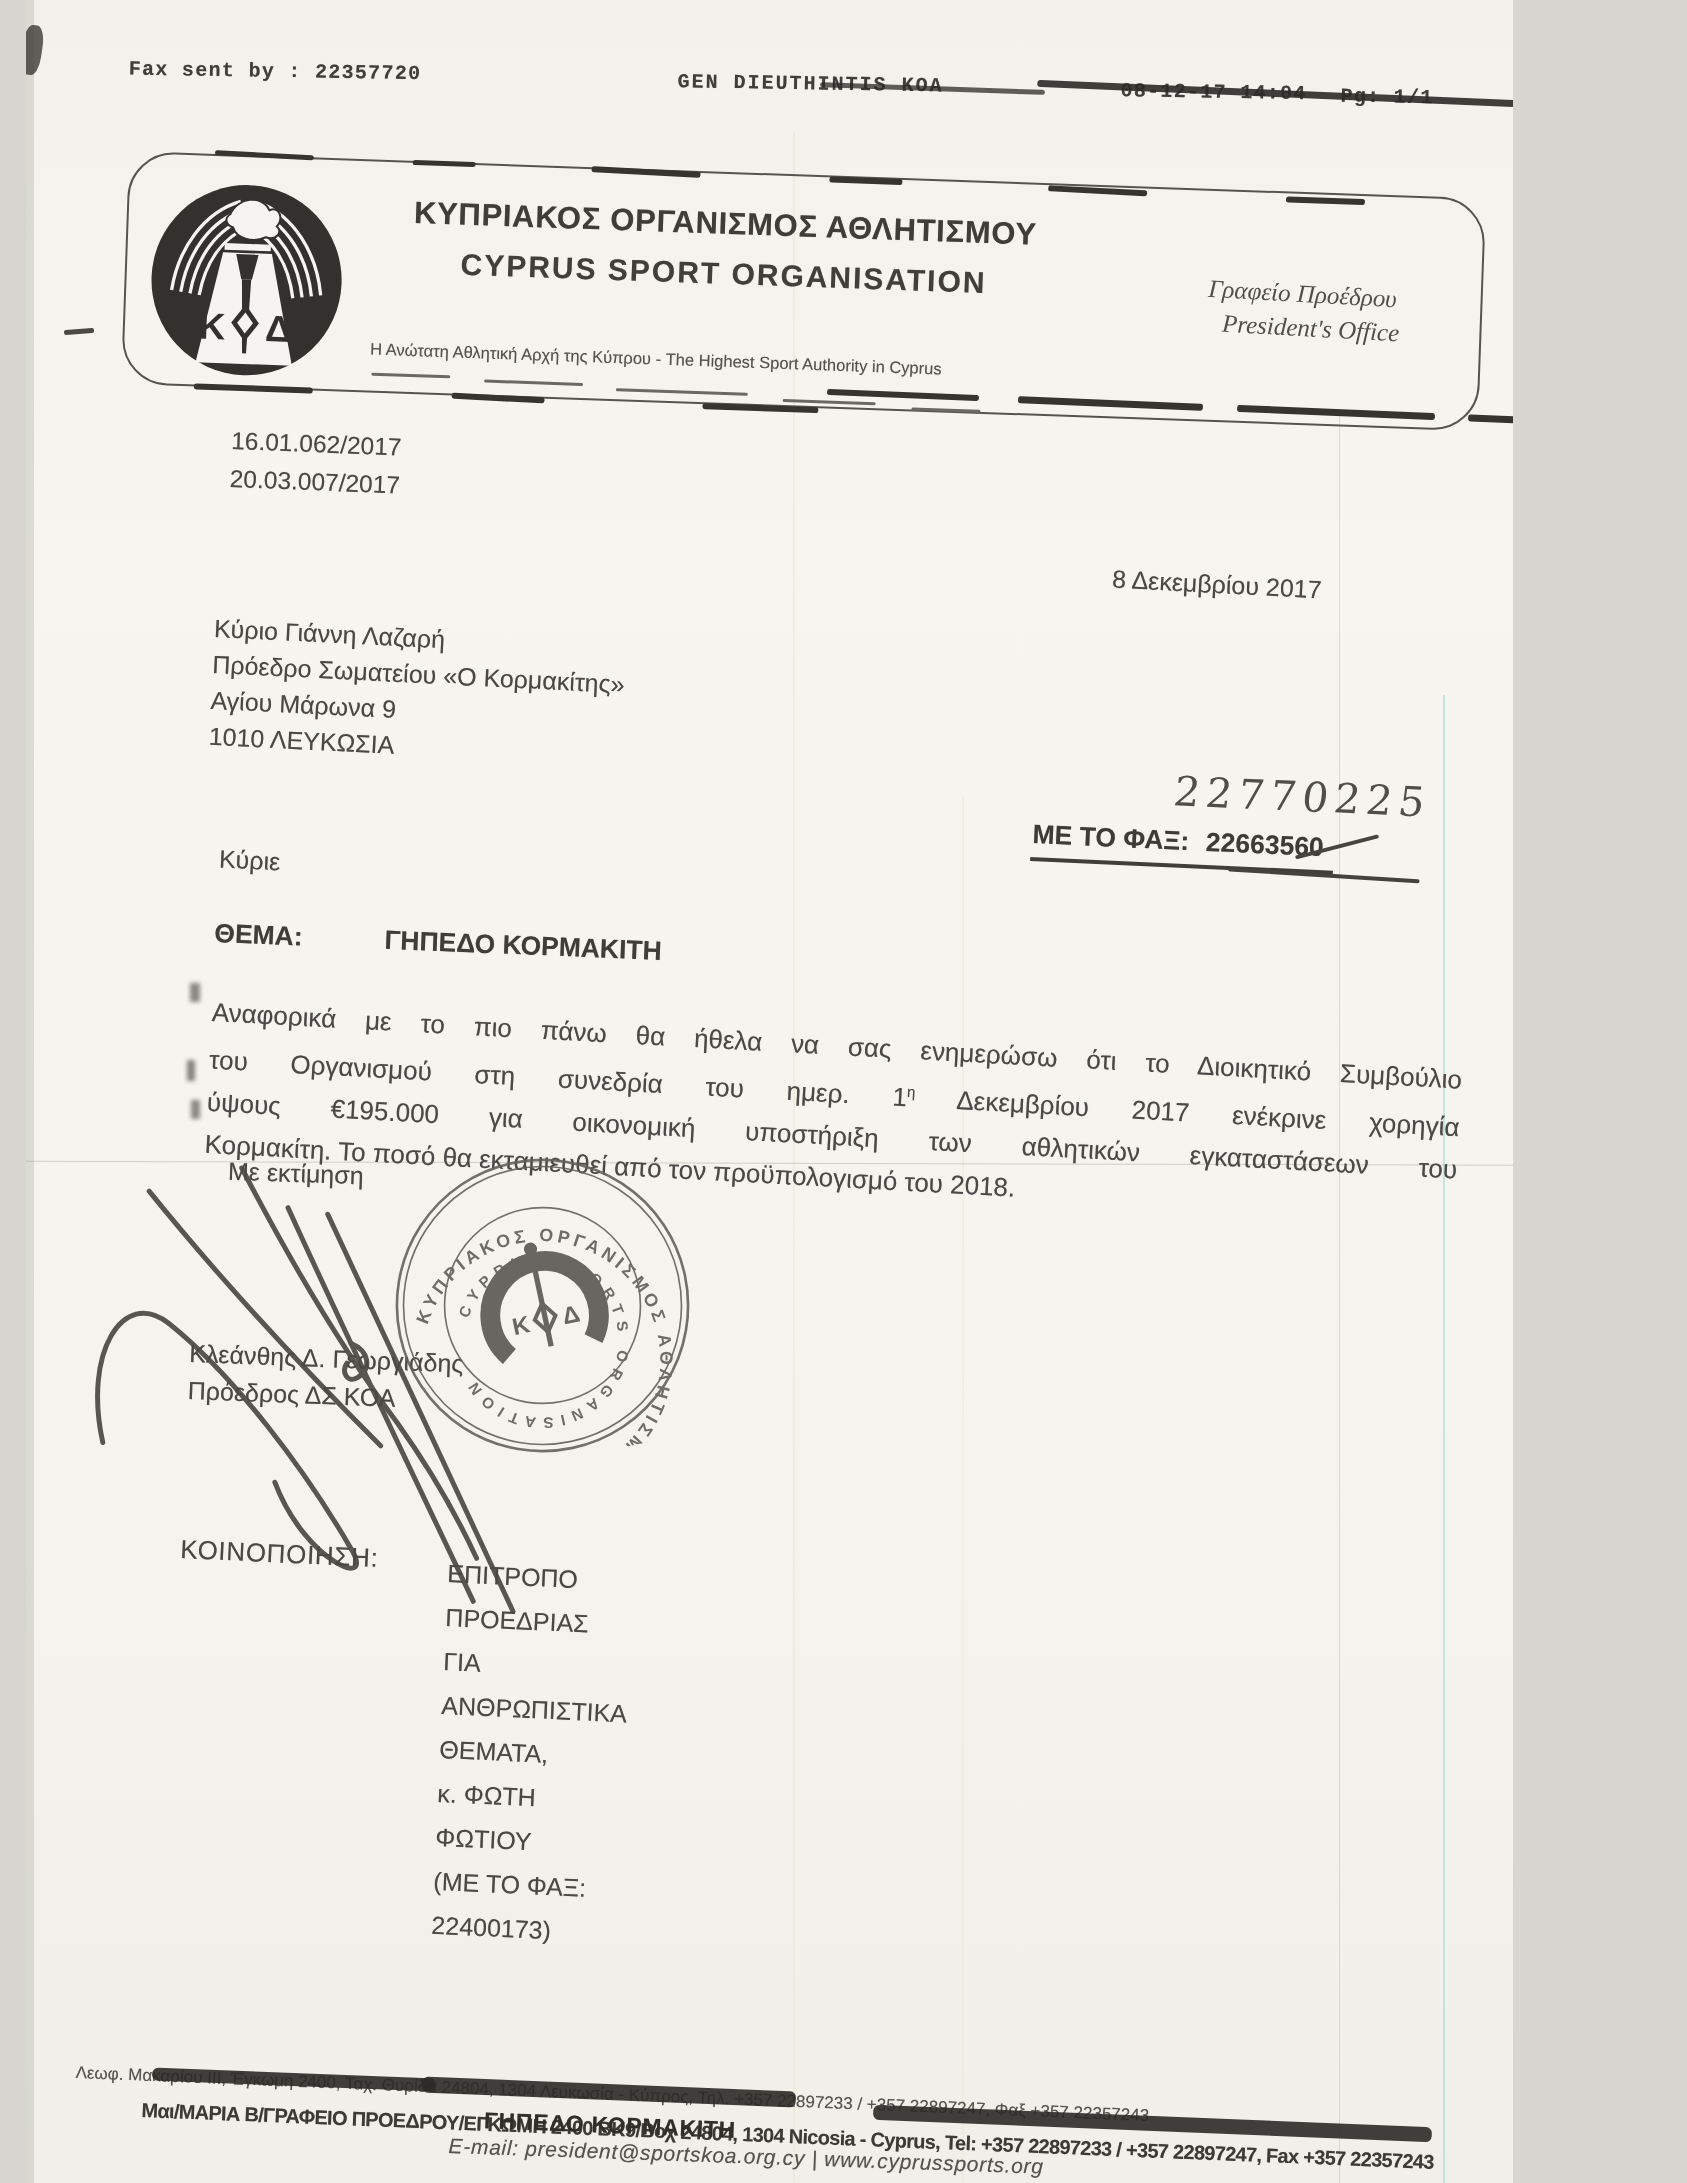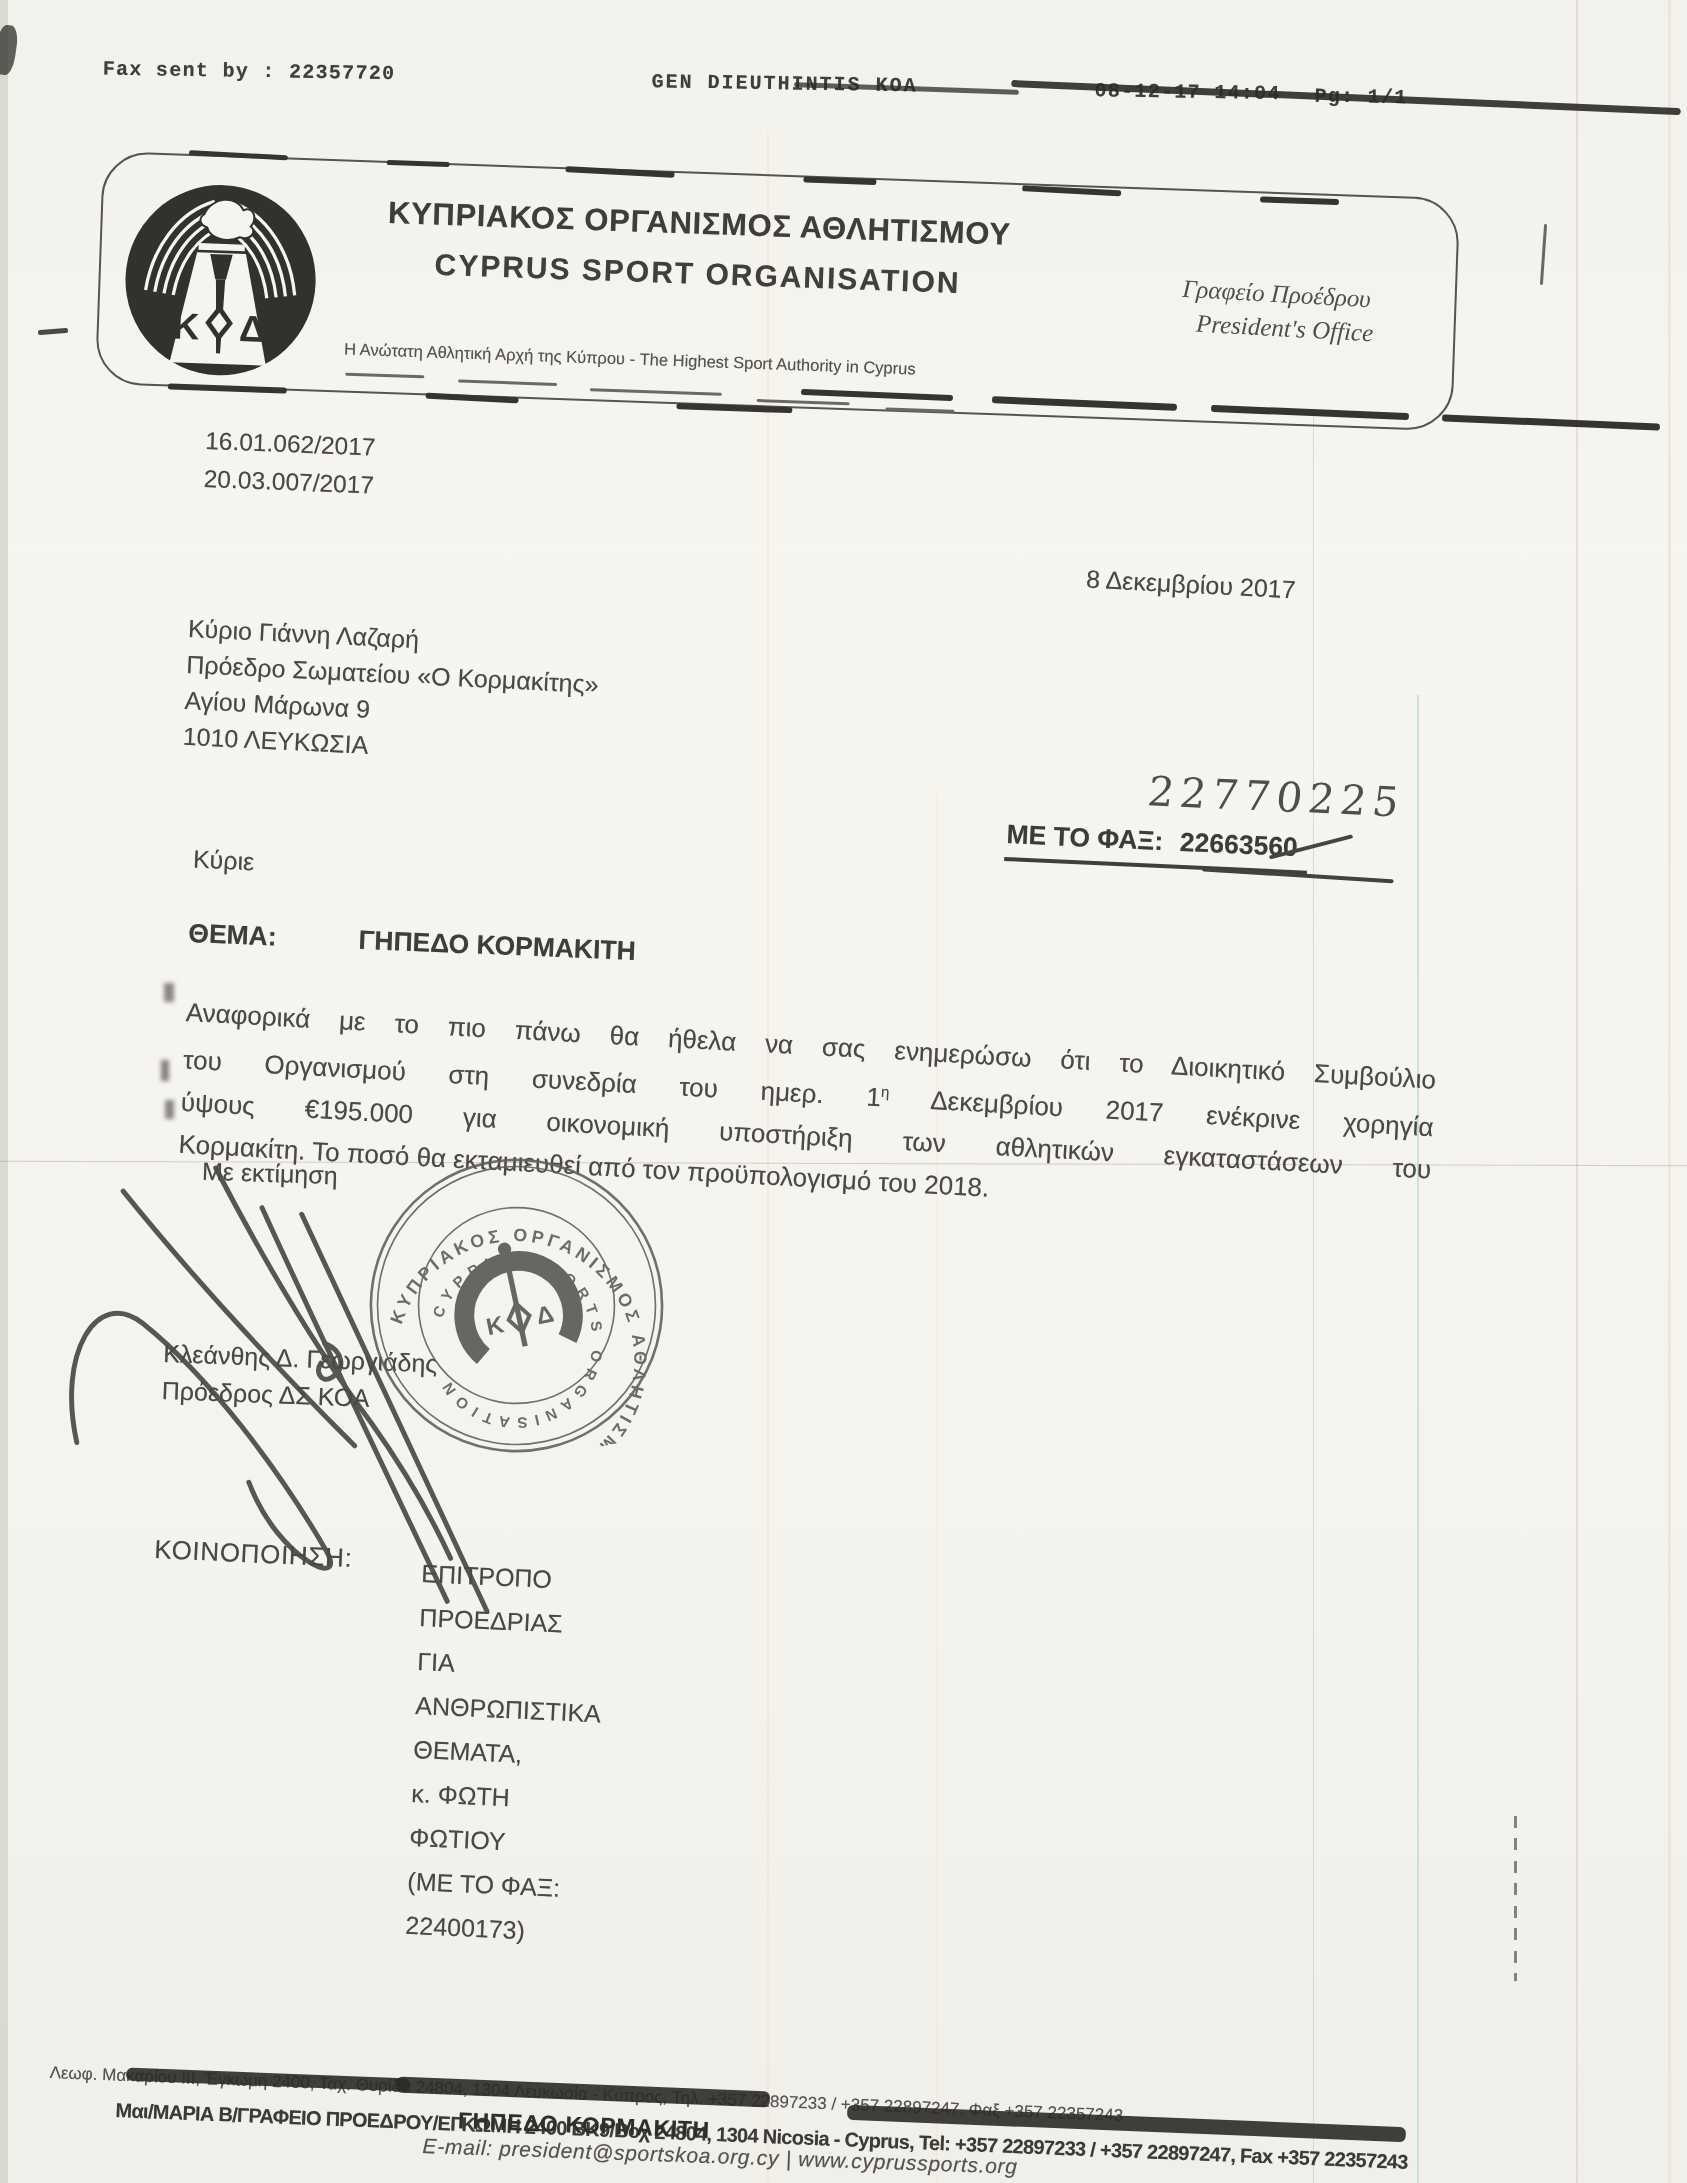--- a/index.html
+++ b/index.html
@@ -1,18 +1,18 @@
 <!DOCTYPE html>
 <html style="font-size:10.6px"><head>
 <meta charset="utf-8">
 <style>
   html,body{margin:0;padding:0;background:#d8d6d0;}
-  #page{position:relative;width:1687px;height:2183px;overflow:hidden;
+  #page{position:relative;width:1487px;height:2183px;overflow:hidden;
         background:linear-gradient(180deg,#f3f1ec 0%,#f7f5f0 25%,#f5f3ee 70%,#f1efe9 100%);
-        font-family:"Liberation Sans","DejaVu Sans",sans-serif;color:#4a4845;}
+        font-family:"Liberation Sans","DejaVu Sans",sans-serif;color:#4a4845;margin-left:26px;}
   .abs{position:absolute;}
   .fax{text-shadow:0 0 0.7px rgba(74,72,69,.45);}
   .mono{font-family:"Liberation Mono","DejaVu Sans Mono",monospace;}
   .b{font-weight:bold;}
   .streak{background:#2b2a27;border-radius:6px;opacity:.9;}
   .vline{position:absolute;top:0;bottom:0;}
   .dash{position:absolute;background:#35342f;border-radius:2.6px;}
   sup{font-size:58%;vertical-align:super;}
   .just{text-align:justify;text-align-last:justify;}
 </style>

